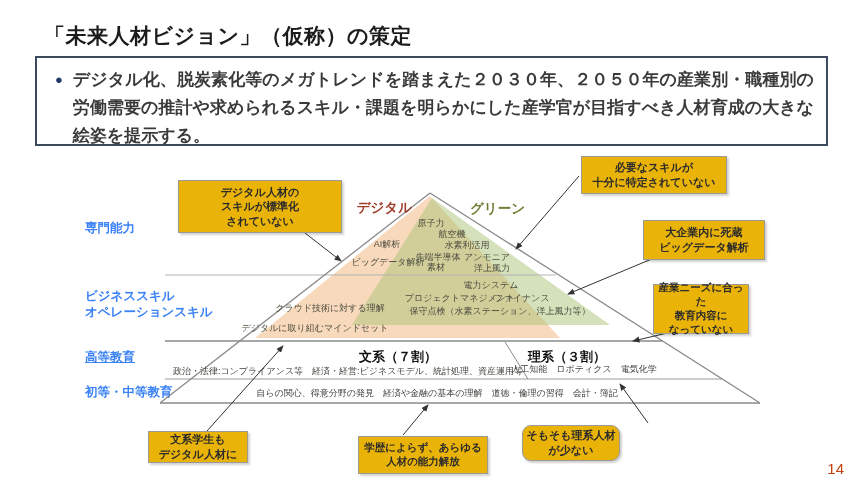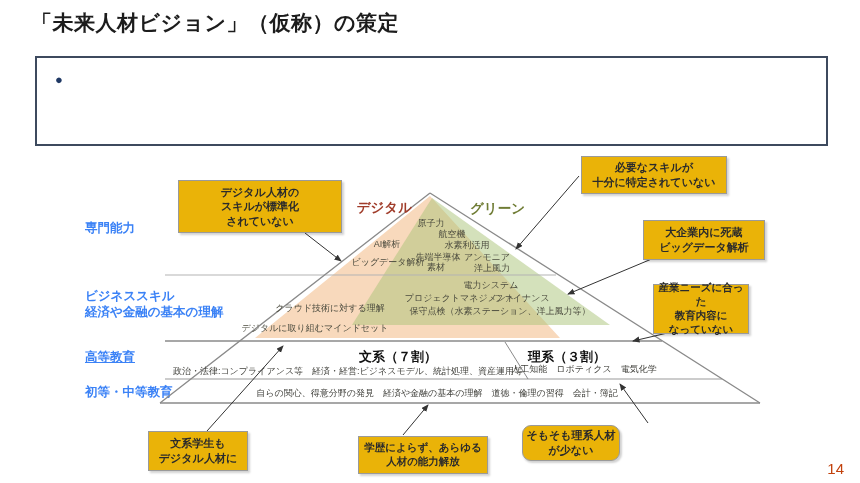--- a/index.html
+++ b/index.html
@@ -1,21 +1,21 @@
 <!DOCTYPE html>
 <html><head>
 <meta charset="utf-8">
 <style>
   html,body{margin:0;padding:0;}
   body{
     width:860px;height:483px;position:relative;background:#ffffff;
     font-family:"Liberation Sans","DejaVu Sans",sans-serif;overflow:hidden;
   }
   .title{
-    position:absolute;left:30px;top:8px;margin:1px;
+    position:absolute;left:30px;top:8px;margin:14px;
     font-size:21px;font-weight:bold;color:#1c1c1c;letter-spacing:.5px;
   }
   .summary{
     position:absolute;left:35px;top:56px;width:793px;height:90px;
     border:2.5px solid #3d4a5e;box-sizing:border-box;background:#fff;
     display:flex;align-items:flex-start;padding:8px 12px 6px 18px;
   }
   .summary .bullet{color:#1f3864;font-size:13px;line-height:28px;margin-right:10px;}
   .summary .stext{
     font-size:17px;font-weight:bold;color:#3a3a3a;line-height:28px;text-align:justify;
@@ -38,25 +38,26 @@
   .band-big{font-size:13px;font-weight:bold;fill:#111;}
   .band-row{font-size:9px;fill:#3f3f3a;}
 </style>
 </head>
 <body>
 
 <h1 class="title">「未来人材ビジョン」（仮称）の策定</h1>
 
 <div class="summary">
   <span class="bullet">●</span>
+  <span class="stext">デジタル化、脱炭素化等のメガトレンドを踏まえた２０３０年、２０５０年の産業別・職種別の労働需要の推計や求められるスキル・課題を明らかにした産学官が目指すべき人材育成の大きな絵姿を提示する。</span>
 </div>
 
 <div class="axis-label" style="left:85px;top:220px;">専門能力</div>
 <div class="axis-label" style="left:85px;top:288px;">ビジネススキル
-経済や金融の基本の理解</div>
+オペレーションスキル</div>
 <div class="axis-label" style="left:85px;top:349px;text-decoration:underline;">高等教育</div>
 <div class="axis-label" style="left:85px;top:384px;">初等・中等教育</div>
 
 <svg width="860" height="483" viewBox="0 0 860 483">
   <defs>
     <marker id="ah" markerWidth="9" markerHeight="8" refX="6.5" refY="3" orient="auto">
       <path d="M0,0 L7.5,3 L0,6 Z" fill="#333"></path>
     </marker>
   </defs>
 
@@ -109,20 +110,20 @@
 <div class="co" style="left:178px;top:180px;width:164px;height:53px;">デジタル人材の
 スキルが標準化
 されていない</div>
 <div class="co" style="left:581px;top:156px;width:146px;height:38px;">必要なスキルが
 十分に特定されていない</div>
 <div class="co" style="left:643px;top:220px;width:122px;height:40px;">大企業内に死蔵
 ビッグデータ解析</div>
 <div class="co" style="left:653px;top:284px;width:96px;height:50px;font-size:10.5px;">産業ニーズに合った
 教育内容に
 なっていない</div>
-<div class="co" style="left:148px;top:431px;width:100px;height:40px;">文系学生も
+<div class="co" style="left:148px;top:431px;width:100px;height:32px;">文系学生も
 デジタル人材に</div>
 <div class="co" style="left:334px;top:436px;width:130px;height:38px;font-size:10.5px;margin-left:24px;">学歴によらず、あらゆる
 人材の能力解放</div>
 <div class="co" style="left:522px;top:425px;width:98px;height:36px;border-radius:9px;">そもそも理系人材
 が少ない</div>
 
 <div class="pagenum">14</div>
 
 </body></html>

